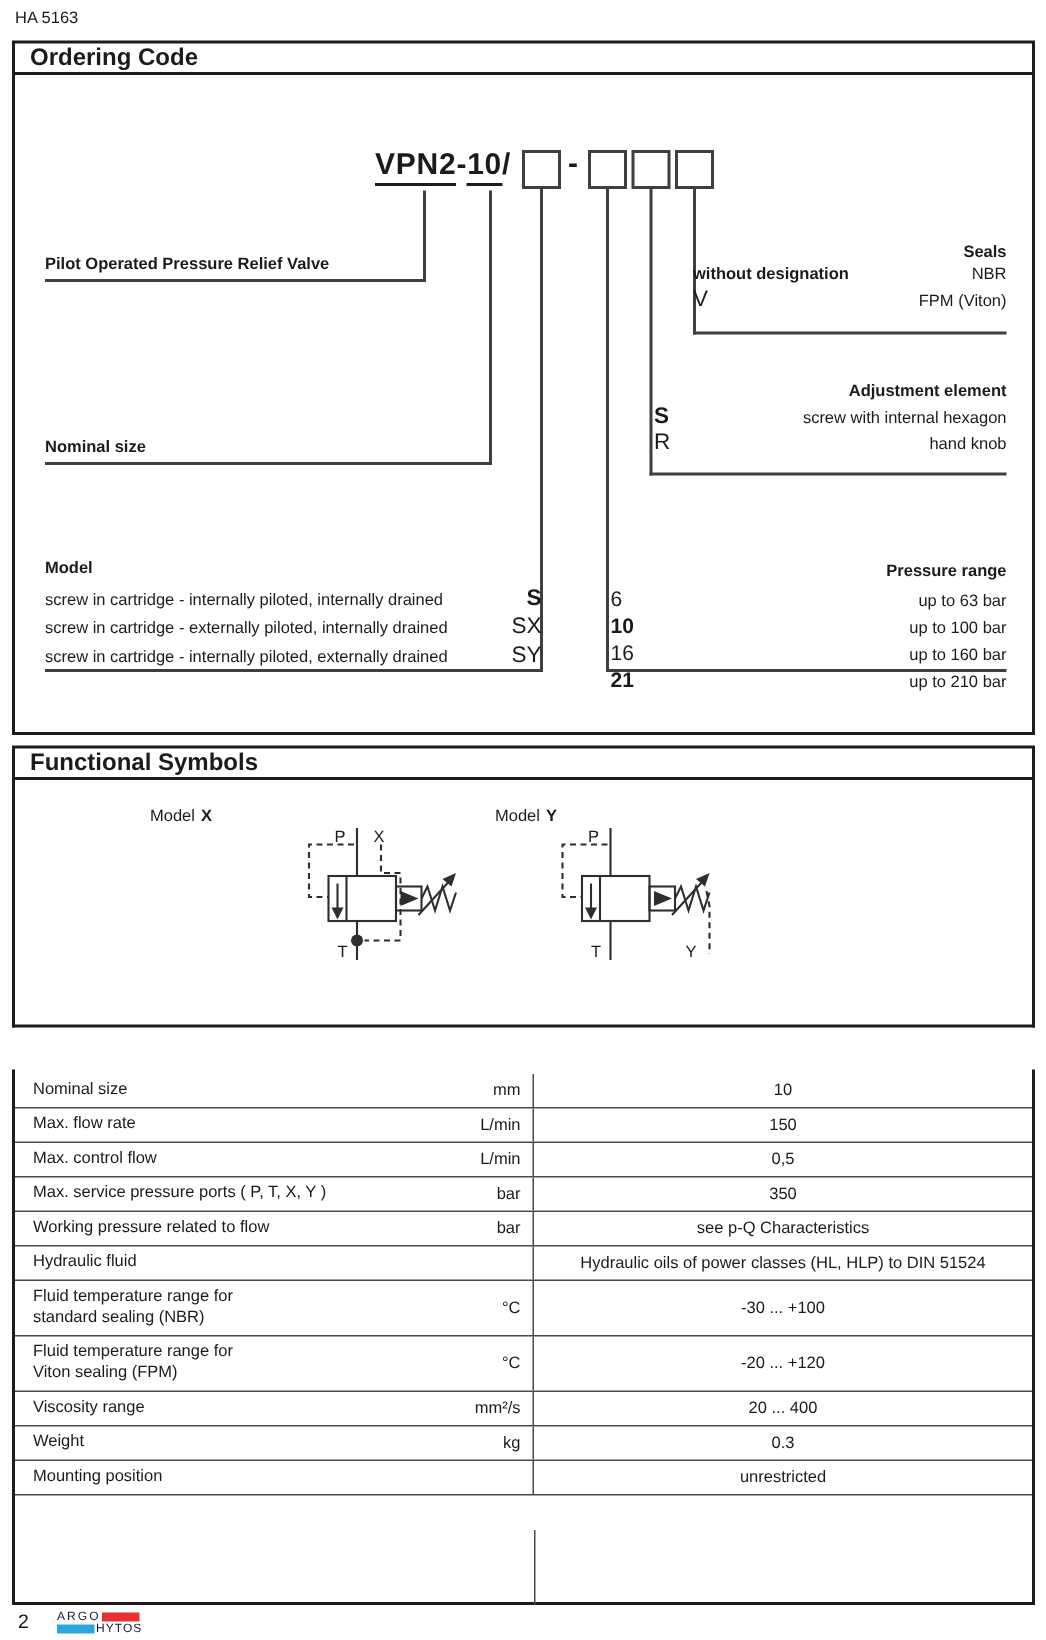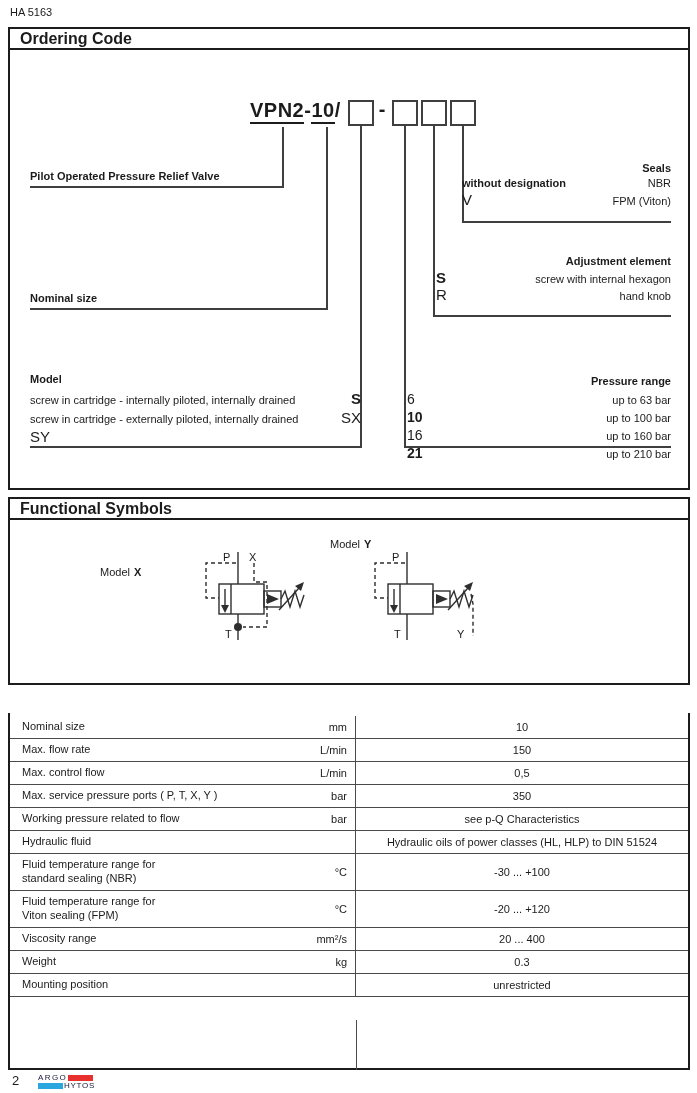--- a/index.html
+++ b/index.html
@@ -109,20 +109,21 @@
     <div class="m-title">Model</div>
     <div class="m-row">
       <span class="m-desc">screw in cartridge - internally piloted, internally drained</span>
       <span class="m-code bold">S</span>
     </div>
     <div class="m-row">
       <span class="m-desc">screw in cartridge - externally piloted, internally drained</span>
       <span class="m-code">SX</span>
     </div>
     <div class="m-row">
+      <span class="m-desc">screw in cartridge - internally piloted, externally drained</span>
       <span class="m-code">SY</span>
     </div>
   </div>
 
   <div class="seals-block">
     <div class="rt-title">Seals</div>
     <div class="f-row">
       <span class="bold">without designation</span>
       <span>NBR</span>
     </div>
@@ -162,21 +163,21 @@
       <span class="p-code bold">21</span>
       <span>up to 210 bar</span>
     </div>
   </div>
 
   <div class="sec-h" style="top:497px;">
     <div class="t">Functional Symbols</div>
   </div>
   <div class="sec-b" style="top:520px;height:163px;"></div>
 
-  <div class="sym-label" style="left:100px;top:538px;margin-top:28px;"><span>Model</span><b>X</b></div>
+  <div class="sym-label" style="left:100px;top:538px;"><span>Model</span><b>X</b></div>
   <div class="sym-label" style="left:330px;top:538px;"><span>Model</span><b>Y</b></div>
 
   <svg class="symsvg" style="left:193px;top:548px;" width="118" height="96" viewBox="0 0 118 96">
     <g stroke="#2e2e2e" stroke-width="1.4" fill="none">
       <line x1="45" y1="4" x2="45" y2="36"></line>
       <polyline points="43,15 13,15 13,50 26,50" stroke-dasharray="4 3"></polyline>
       <polyline points="61,15 61,34 74,34 74,79 50,79" stroke-dasharray="4 3"></polyline>
       <rect x="26" y="36" width="45" height="30"></rect>
       <line x1="38" y1="36" x2="38" y2="66"></line>
       <line x1="32" y1="41" x2="32" y2="58"></line>

